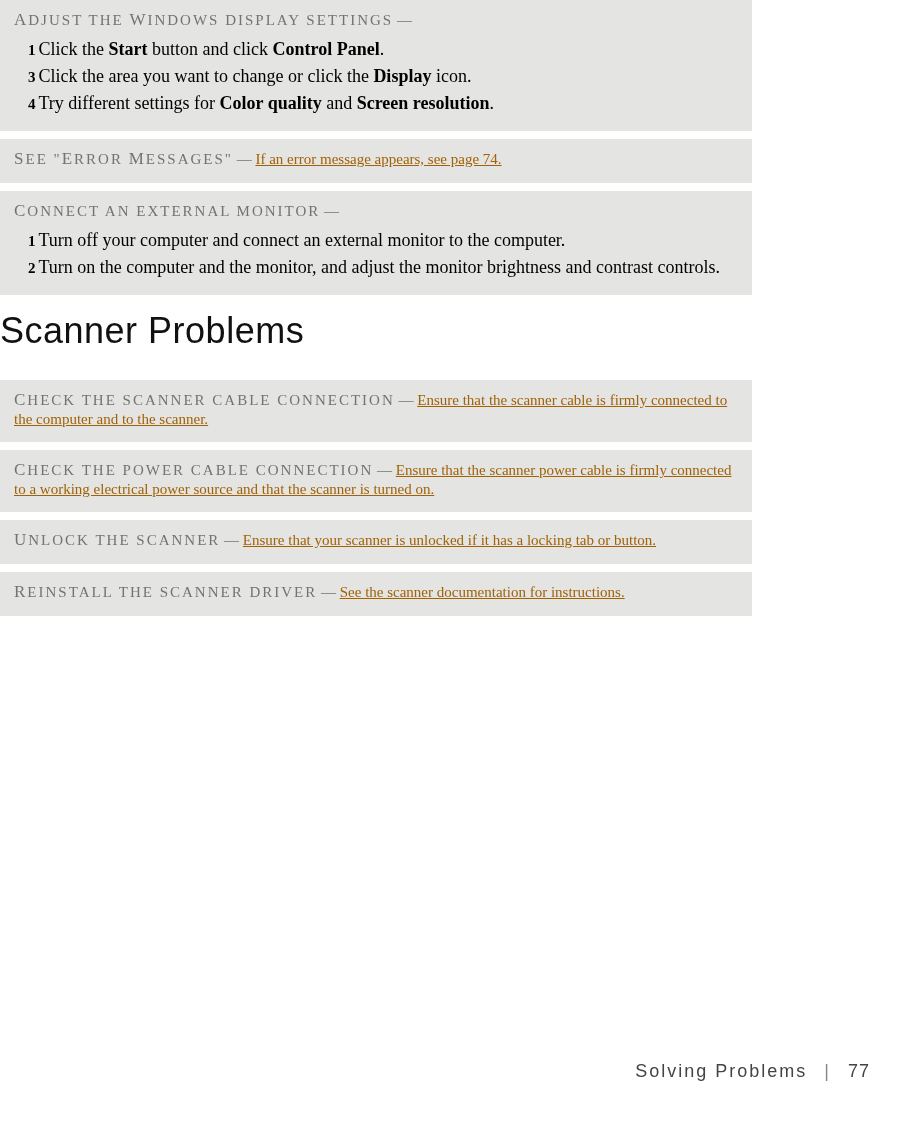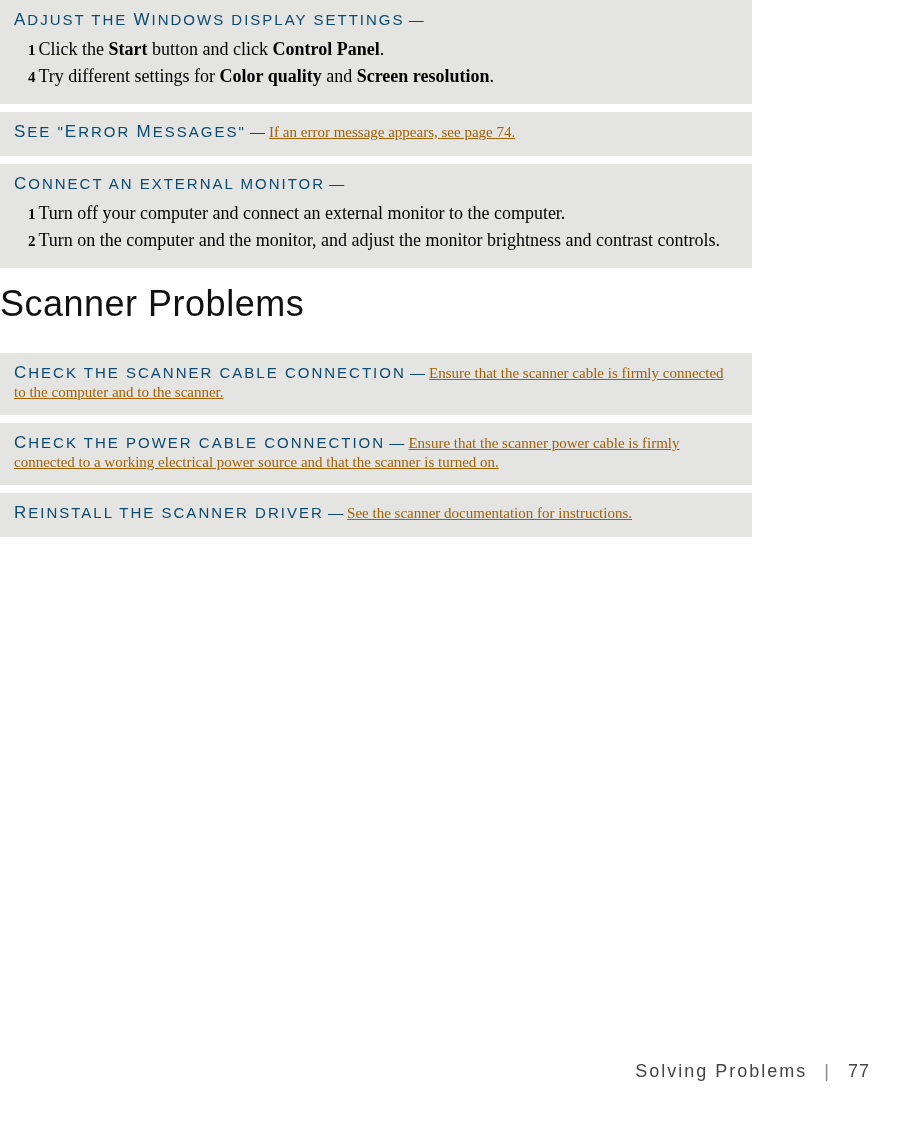--- a/index.html
+++ b/index.html
@@ -17,23 +17,23 @@
   }
   .box {
     background: #e4e4e3;
     padding: 10px 14px 14px 14px;
     margin-bottom: 8px;
     width: 752px;
     box-sizing: border-box;
   }
   .sc-heading {
     letter-spacing: 2px;
-    font-family: Liberation Sans, sans-serif;
+    font-family: Liberation Serif, serif;
     font-size: 15px;
-    color: #0c4a6e;
+    color: #737373;
     margin-top: 28px;
   }
   .sc-first {
     font-size: 17px;
   }
   .dash {
     letter-spacing: 0;
   }
   .inline-body {
     font-size: 15px;
@@ -103,20 +103,21 @@
 <body>
 
 <div class="page">
 
   <div class="box">
     <div>
       <span class="sc-heading"><span class="sc-first">A</span><span>DJUST THE </span><span class="sc-first">W</span><span>INDOWS DISPLAY SETTINGS</span><span class="dash"> —</span></span>
     </div>
     <ol class="steps">
       <li><span class="num">1</span><span>Click the </span><b>Start</b><span> button and click </span><b>Control Panel</b><span>.</span></li>
+      <li><span class="num">3</span><span>Click the area you want to change or click the </span><b>Display</b><span> icon.</span></li>
       <li><span class="num">4</span><span>Try different settings for </span><b>Color quality</b><span> and </span><b>Screen resolution</b><span>.</span></li>
     </ol>
   </div>
 
   <div class="box">
     <span class="sc-heading"><span class="sc-first">S</span><span>EE "</span><span class="sc-first">E</span><span>RROR </span><span class="sc-first">M</span><span>ESSAGES</span><span>"</span><span class="dash"> — </span></span><span class="inline-body"> If an error message appears, see page 74.</span>
   </div>
 
 
   <div class="box">
@@ -132,20 +133,23 @@
   <h1 class="section-title">Scanner Problems</h1>
 
   <div class="box">
     <span class="sc-heading"><span class="sc-first">C</span><span>HECK THE SCANNER CABLE CONNECTION</span><span class="dash"> — </span></span><span class="inline-body"> Ensure that the scanner cable is firmly connected to the computer and to the scanner.</span>
   </div>
 
   <div class="box">
     <span class="sc-heading"><span class="sc-first">C</span><span>HECK THE POWER CABLE CONNECTION</span><span class="dash"> — </span></span><span class="inline-body"> Ensure that the scanner power cable is firmly connected to a working electrical power source and that the scanner is turned on.</span>
   </div>
 
+  <div class="box">
+    <span class="sc-heading"><span class="sc-first">U</span><span>NLOCK THE SCANNER</span><span class="dash"> — </span></span><span class="inline-body"> Ensure that your scanner is unlocked if it has a locking tab or button.</span>
+  </div>
 
   <div class="box">
     <span class="sc-heading"><span class="sc-first">R</span><span>EINSTALL THE SCANNER DRIVER</span><span class="dash"> — </span></span><span class="inline-body"> See the scanner documentation for instructions.</span>
   </div>
 
 </div>
 
 <div class="footer">
   <span>Solving Problems</span>
   <span class="divider">|</span>

